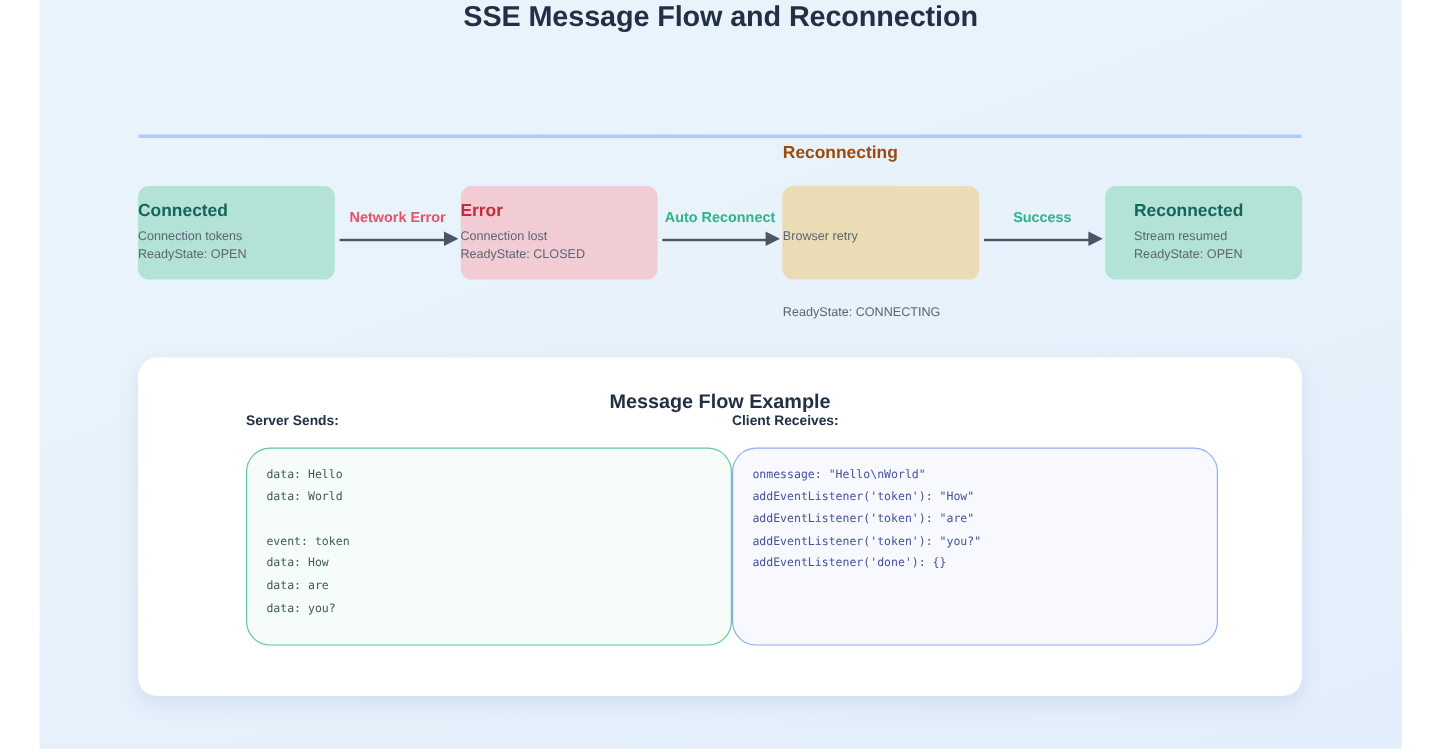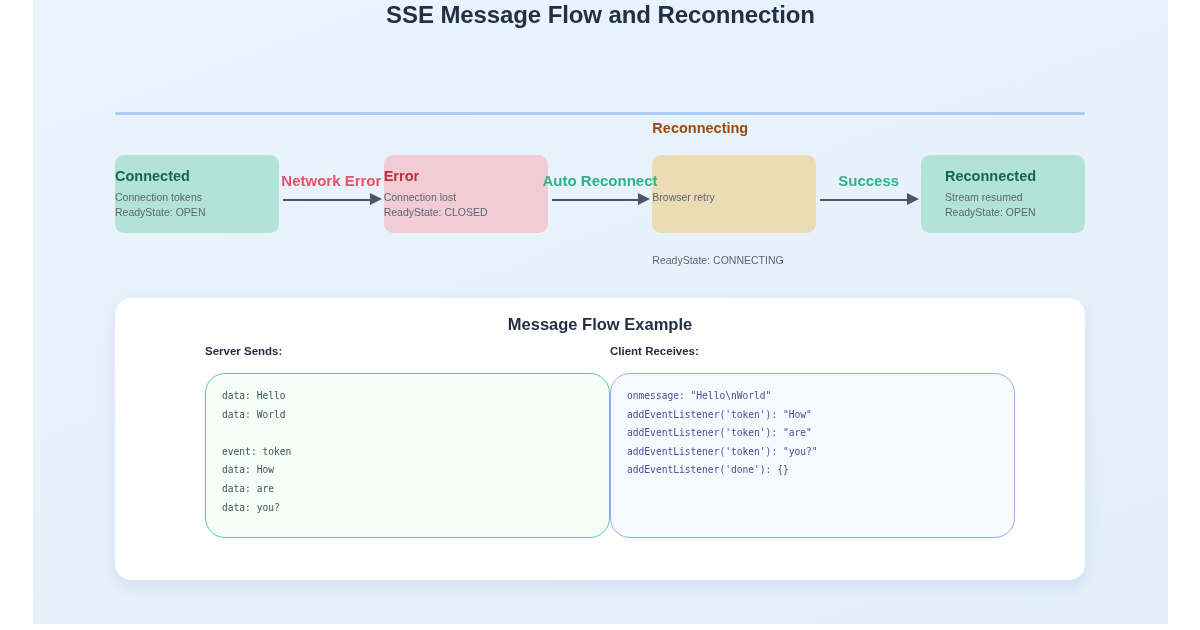--- a/index.html
+++ b/index.html
@@ -101,21 +101,21 @@
     min-width: 50px;
     display: flex;
     align-items: center;
     justify-content: center;
   }
   .arrow-label {
     position: absolute;
     top: 1px;
     left: 50%;
     transform: translateX(-50%);
-    font-size: 15px;
+    font-size: 12px;
     font-weight: 600;
     white-space: nowrap;
     line-height: 12px;
   }
   .lbl-red   { color: #e8506a; }
   .lbl-green { color: #2eb38b; }
   .arrow-line {
     position: absolute;
     top: 25px;
     left: 4px;
@@ -143,21 +143,21 @@
     height: 282px;
     background: #ffffff;
     border-radius: 16px;
     box-shadow: 0 6px 16px rgba(90, 125, 170, 0.14);
   }
   .card-title {
     text-align: center;
     font-size: 16.5px;
     font-weight: bold;
     color: #223046;
-    margin-top: 15px;
+    margin-top: 26px;
     line-height: 22px;
   }
 
   .cols {
     position: absolute;
     left: 12px;
     top: 46px;
     width: 970px;
     padding: 0 82px 0 78px;
     display: flex;

